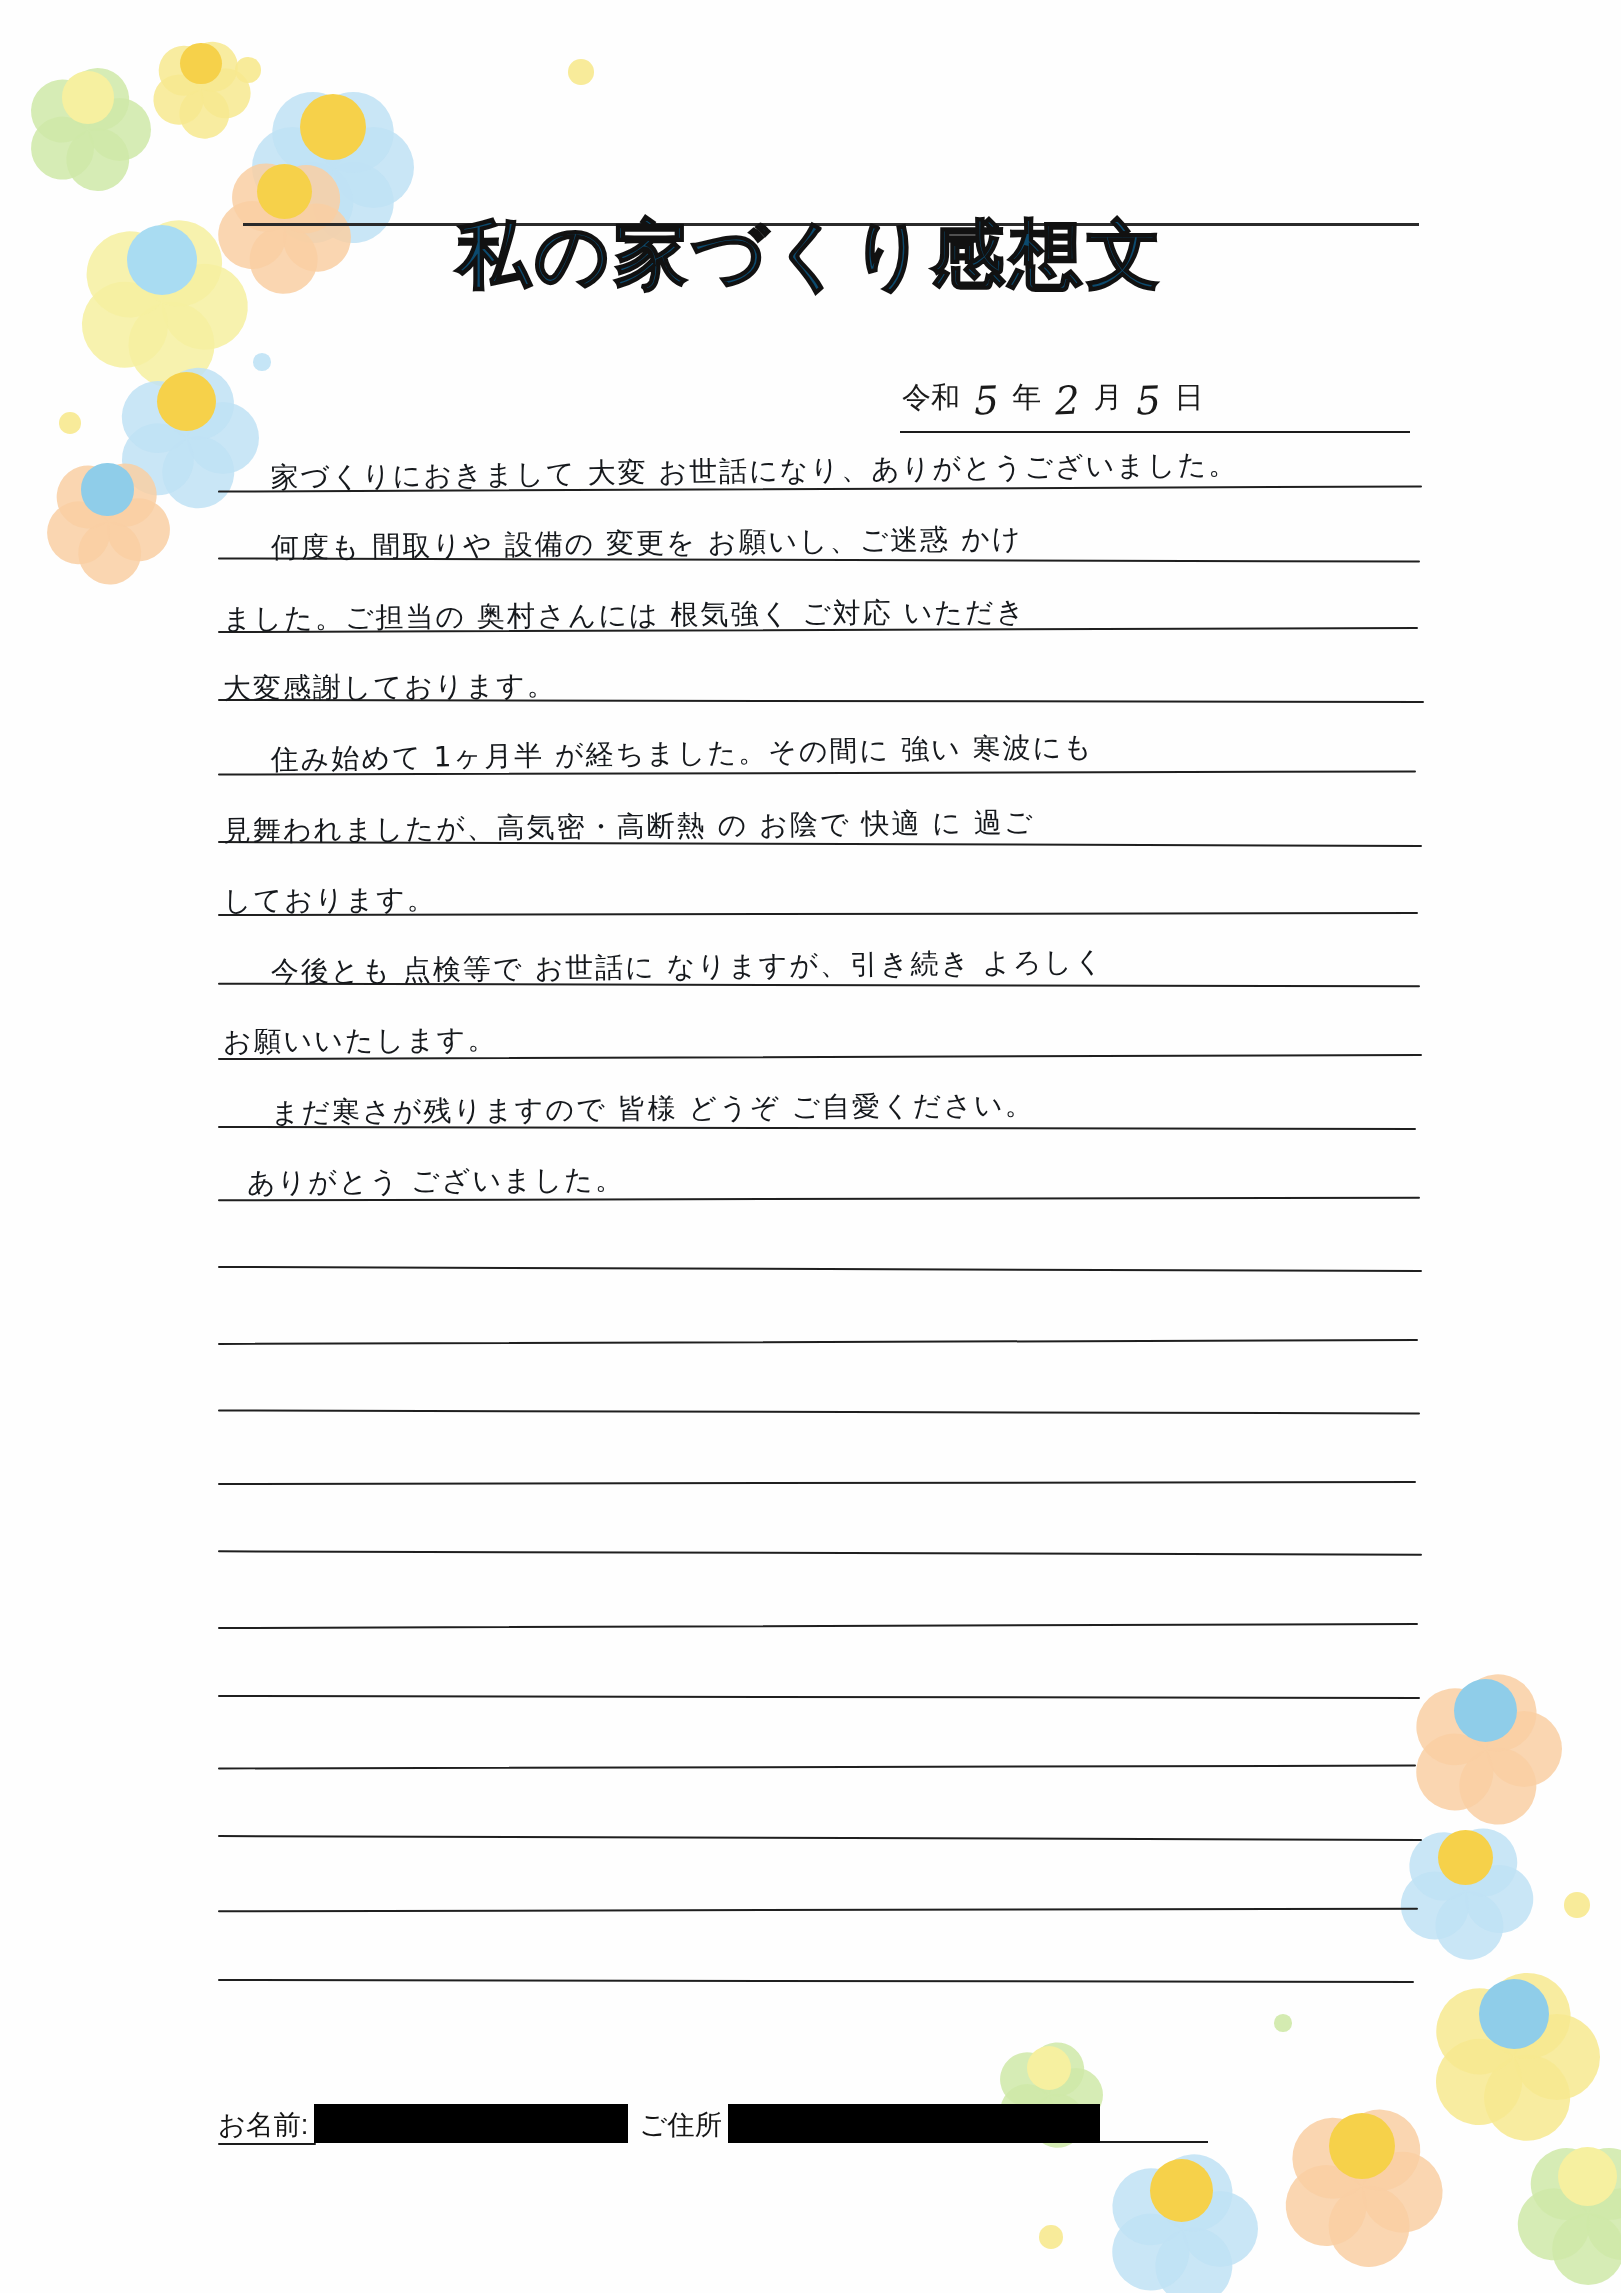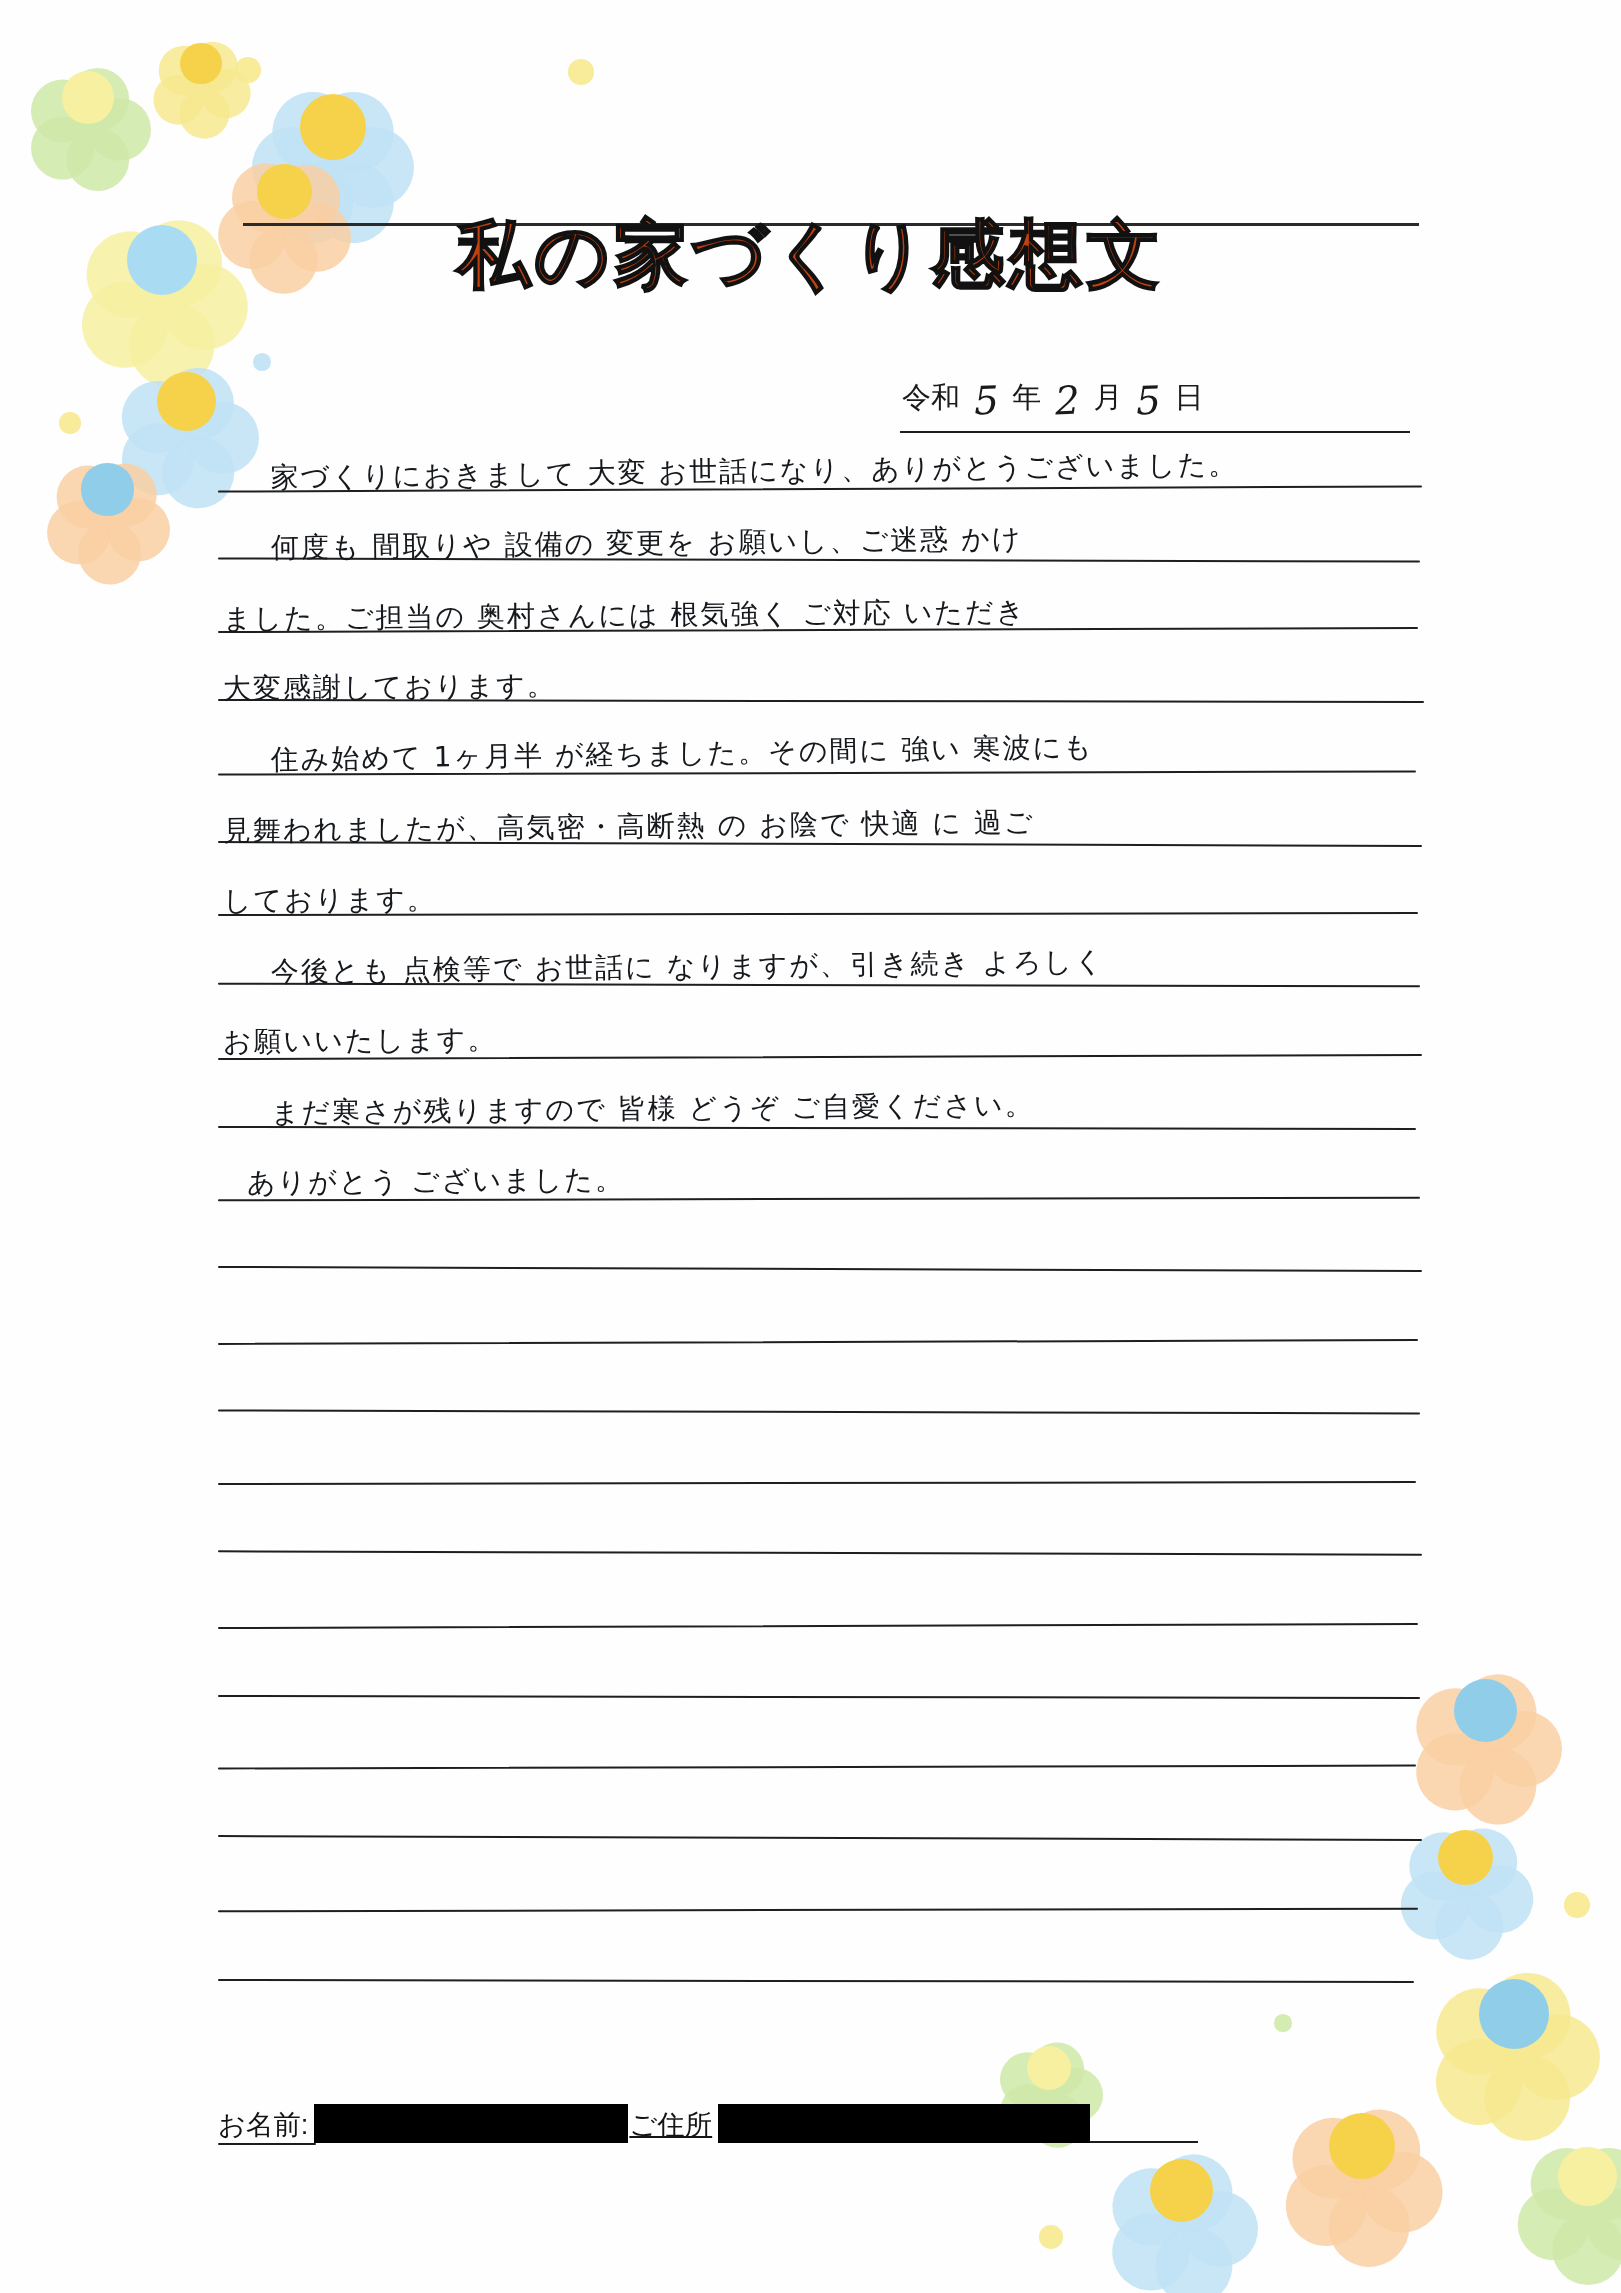--- a/index.html
+++ b/index.html
@@ -60,21 +60,21 @@
   .title {
     position: absolute;
     left: 0;
     top: 206px;
     width: 1621px;
     text-align: center;
     font-family: "DejaVu Sans", sans-serif;
     font-weight: bold;
     font-size: 74px;
     letter-spacing: 3.9px;
-    color: #c2410c;
+    color: #0c4a6e;
     -webkit-text-stroke: 2px #111;
   }
 
   
   .date-row {
     position: absolute;
     left: 902px;
     top: 378px;
     width: 549px;
     display: flex;
@@ -365,20 +365,20 @@
   <div class="hw" style="left:223px; top:812px; transform:rotate(-0.6deg);">見舞われましたが、高気密・高断熱 の お陰で 快適 に 過ご</div>
   <div class="hw" style="left:223px; top:882px; transform:rotate(-0.4deg);">しております。</div>
   <div class="hw" style="left:271px; top:953px; transform:rotate(-0.7deg);">今後とも 点検等で お世話に なりますが、引き続き よろしく</div>
   <div class="hw" style="left:223px; top:1023px; transform:rotate(-0.5deg);">お願いいたします。</div>
   <div class="hw" style="left:271px; top:1094px; transform:rotate(-0.6deg);">まだ寒さが残りますので 皆様 どうぞ ご自愛ください。</div>
   <div class="hw" style="left:247px; top:1164px; transform:rotate(-0.5deg);">ありがとう ございました。</div>
 
   <div class="footer">
     <span class="f-label">お名前:</span>
     <span class="redact" style="width:314px;"></span>
-    <span class="f-label" style="margin-left:1px;text-decoration:underline;">ご住所</span>
+    <span class="f-label" style="margin-left:11px;">ご住所</span>
     <span class="redact" style="width:372px;"></span>
     <span class="f-underline" style="width:108px;"></span>
   </div>
   <div class="rule" style="position:absolute;left:218px;top:2143px;width:98px;height:2px;background:#1c1c1c;"></div>
 
 </div>
 
 
 </body></html>

